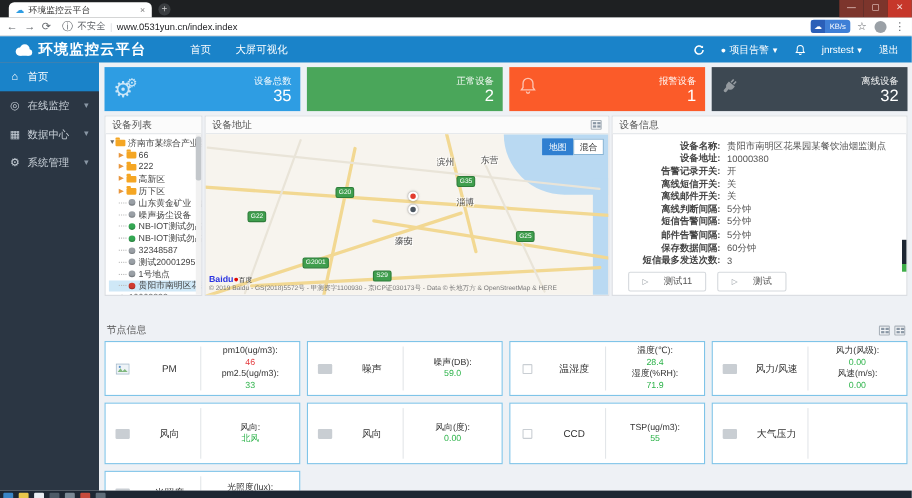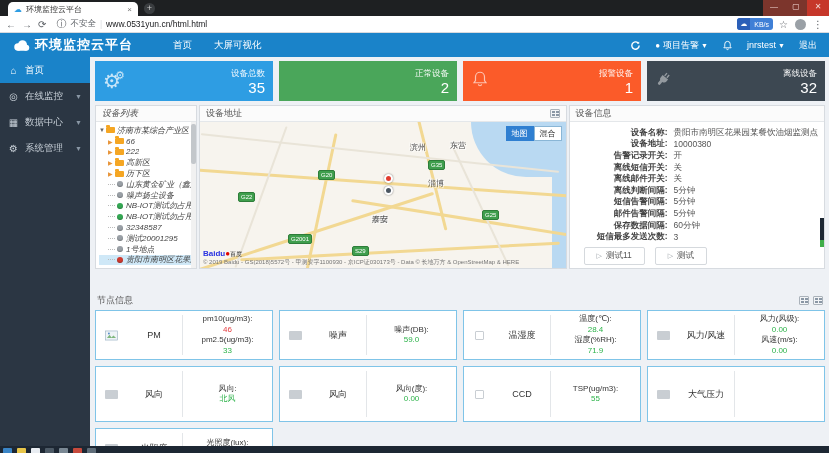--- a/index.html
+++ b/index.html
@@ -58,21 +58,21 @@
   .slabel { font-size:8.5px; opacity:.95; }
   .svalue { font-size:15px; line-height:15px; }
 
   .panels { display:flex; gap:2px; margin-top:4px; height:164px; }
   .panel { background:#fff; border:1px solid #d7dbe0; display:flex; flex-direction:column; }
   .phead { height:16px; line-height:15px; padding:0 6px; font-size:9px; color:#555; background:#fbfbfb; border-bottom:1px solid #e4e7ea; display:flex; align-items:center; }
   .phead .ptools { margin-left:auto; display:flex; gap:3px; }
   .mini-ic { width:10px; height:9px; border:1px solid #aab2ba; border-radius:1px; position:relative; background:#f2f4f6; }
   .mini-ic i { position:absolute; left:1px; top:1px; width:3px; height:2px; background:#8a97a5; box-shadow:4px 0 0 #8a97a5, 0 3px 0 #8a97a5, 4px 3px 0 #8a97a5; }
 
-  .p-tree { width:102px;font-style:italic; }
+  .p-tree { width:89px; }
   .treewrap { position:relative; flex:1; overflow:hidden; padding:3px 0 0 3px; }
   .trow { display:flex; align-items:center; height:10.8px; font-size:8px; color:#444; white-space:nowrap; cursor:pointer; }
   .trow .arr { width:7px; font-size:6px; color:#e8963d; }
   .trow.root .arr { color:#666; }
   .fold { width:9px; height:6px; background:#f5a623; border-radius:1px; position:relative; margin-right:2px; flex:0 0 9px; }
   .fold:before { content:""; position:absolute; top:-2px; left:0; width:4px; height:2px; background:#f5a623; border-radius:1px 1px 0 0; }
   .trow.child { padding-left:9px; }
   .dash { width:7px; border-top:1px dotted #bbb; margin-right:2px; flex:0 0 7px; }
   .dot { width:6px; height:6px; border-radius:50%; margin-right:3px; flex:0 0 6px; box-shadow:inset 0 -1px 1px rgba(0,0,0,.25); }
   .trow.sel { background:#cfe8f7; }
@@ -99,21 +99,21 @@
   .bdlogo .b2 { color:#e10600; }
   .bdlogo .b3 { color:#333; font-size:6px; font-weight:normal; }
   .attrib { position:absolute; left:3px; bottom:1px; font-size:6px; color:#777; white-space:nowrap; }
 
   .p-info { flex:1; position:relative; }
   .fields { padding:5px 6px 0 2px; }
   .frow { display:flex; height:11.6px; align-items:center; font-size:8.5px; }
   .flabel { flex:0 0 96px; text-align:right; color:#444; font-weight:bold; }
   .fvalue { margin-left:6px; color:#555; white-space:nowrap; }
   .ibtns { display:flex; gap:10px; padding:4px 0 0 14px; }
-  .ibtn { display:flex; align-items:center; gap:4px; border:1px solid #d5d9dd; border-radius:2px; background:#fff; font-size:8.5px; color:#555; padding:2px 12px; cursor:pointer; }
+  .ibtn { display:flex; align-items:center; gap:14px; border:1px solid #d5d9dd; border-radius:2px; background:#fff; font-size:8.5px; color:#555; padding:2px 12px; cursor:pointer; }
   .ibtn .bi { color:#9aa0a6; font-size:7px; }
   .side-thumb { position:absolute; right:0; top:112px; width:4px; height:22px; background:#1d2733; }
   .side-green { position:absolute; right:0; top:134px; width:4px; height:7px; background:#3fae49; }
 
   .nodes-head { display:flex; align-items:center; margin-top:23px; height:16px; font-size:9px; color:#555; padding:0 2px; }
   .nodes-head .ptools { margin-left:auto; display:flex; gap:4px; }
   .cards { display:grid; grid-template-columns:repeat(4,1fr); gap:6px; margin-top:2px; }
   .ncard { border:1px solid #7fc4e8; background:#fff; display:flex; align-items:center; }
   .ncard.r1 { height:50px; }
   .ncard.r2 { height:56px; }
@@ -148,21 +148,21 @@
   </div>
 
   <div class="addrbar">
     <span class="navg">←</span>
     <span class="navg">→</span>
     <span class="navg">⟳</span>
     <div class="urlzone">
       <span class="navg">ⓘ</span>
       <span class="warn">不安全</span>
       <span class="sep">|</span>
-      <span>www.0531yun.cn/html.html</span>
+      <span>www.0531yun.cn/index.index</span>
     </div>
     <div class="dlbadge">
       <span class="dlogo">☁</span>
       <span class="dtxt">KB/s</span>
     </div>
     <div class="addr-right">
       <span>☆</span>
       <span class="avatar"></span>
       <span>⋮</span>
     </div>

